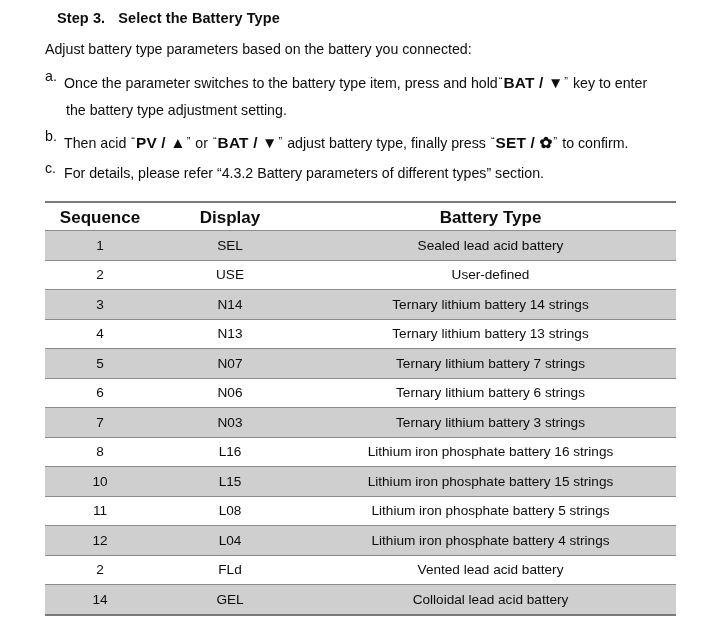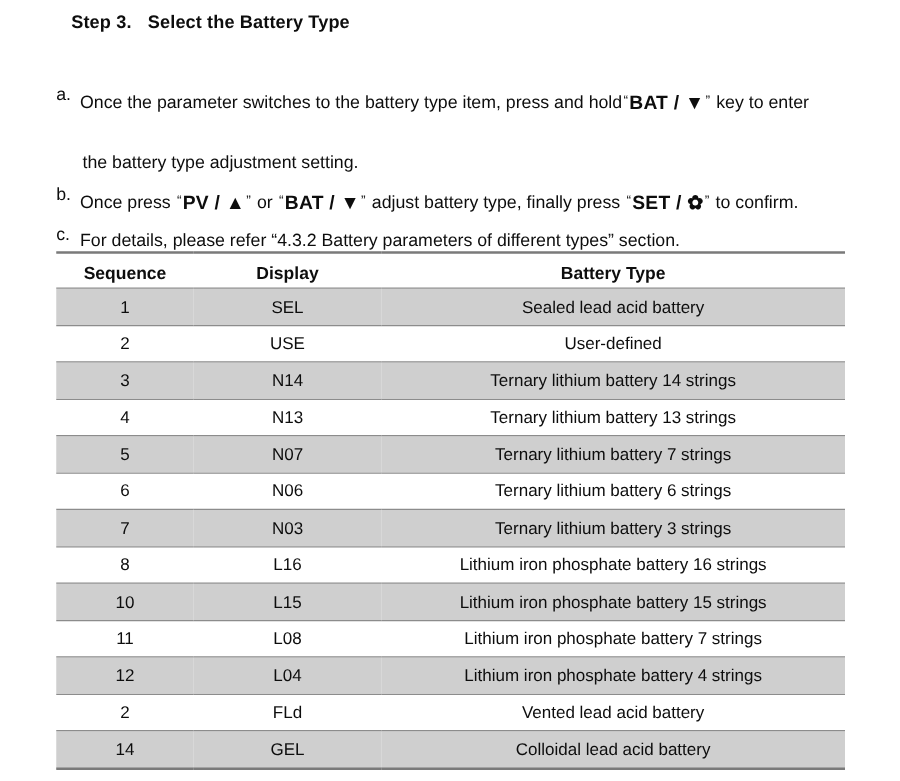--- a/index.html
+++ b/index.html
@@ -59,21 +59,21 @@
     position: absolute;
     left: 0;
     top: 0;
     font-size: 14.2px;
   }
   .line {
     font-size: 14.2px;
     line-height: 27px;
     white-space: nowrap;
   }
-  .line.indented { padding-left: 2px; margin-top: 20px; }
+  .line.indented { padding-left: 2px; }
 
   
   .key {
     font-weight: bold;
     font-size: 15.4px;
     letter-spacing: 0.2px;
     vertical-align: -0.5px;
   }
   .q {
     font-size: 11px;
@@ -87,21 +87,21 @@
     left: 45px;
     top: 201px;
     width: 631px;
   }
   table.battery-table {
     width: 100%;
     border-collapse: collapse;
     table-layout: fixed;
   }
   table.battery-table thead th {
-    font-size: 14px;
+    font-size: 17px;
     font-weight: bold;
     text-align: center;
     padding: 4px 0 2px 0;
     height: 21px;
     border-top: 2.5px solid #7a7a7a;
     border-bottom: 1.5px solid #8c8c8c;
     background: #ffffff;
   }
   table.battery-table tbody td {
     font-size: 13.6px;
@@ -126,36 +126,37 @@
 </style>
 </head>
 <body>
 
 <div class="page">
 
   <div class="step-heading">
     <span class="step-label">Step 3.</span><span>Select the Battery Type</span>
   </div>
 
+  <div class="intro">Adjust battery type parameters based on the battery you connected:</div>
 
   <div class="list">
 
     <div class="list-item">
       <span class="list-marker">a.</span>
       <div class="line">
         <span>Once the parameter switches to the battery type item, press and hold</span><span class="q">“</span><span class="key">BAT / ▼</span><span class="q">”</span>
         <span>key to enter</span>
       </div>
       <div class="line indented">the battery type adjustment setting.</div>
     </div>
 
     <div class="list-item">
       <span class="list-marker">b.</span>
       <div class="line">
-        <span>Once press</span>
+        <span>Then acid</span>
         <span class="q">“</span><span class="key">PV / ▲</span><span class="q">”</span>
         <span>or</span>
         <span class="q">“</span><span class="key">BAT / ▼</span><span class="q">”</span>
         <span>adjust battery type, finally press</span>
         <span class="q">“</span><span class="key">SET / ✿</span><span class="q">”</span>
         <span>to confirm.</span>
       </div>
     </div>
 
     <div class="list-item">
@@ -221,21 +222,21 @@
             <td>Lithium iron phosphate battery 16 strings</td>
           </tr>
           <tr class="shaded">
             <td>10</td>
             <td>L15</td>
             <td>Lithium iron phosphate battery 15 strings</td>
           </tr>
           <tr class="plain">
             <td>11</td>
             <td>L08</td>
-            <td>Lithium iron phosphate battery 7 strings</td>
+            <td>Lithium iron phosphate battery 5 strings</td>
           </tr>
           <tr class="shaded">
             <td>12</td>
             <td>L04</td>
             <td>Lithium iron phosphate battery 4 strings</td>
           </tr>
           <tr class="plain">
             <td>2</td>
             <td>FLd</td>
             <td>Vented lead acid battery</td>

